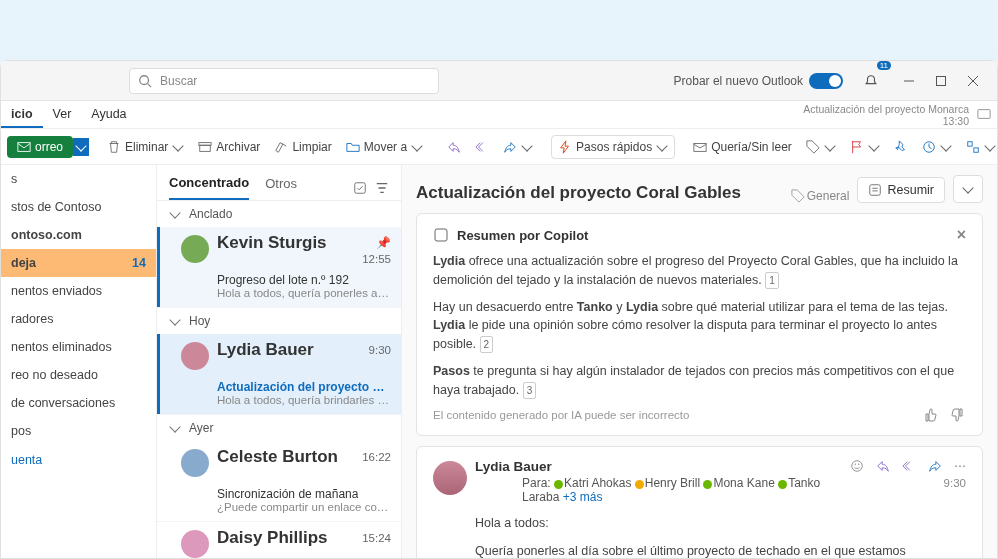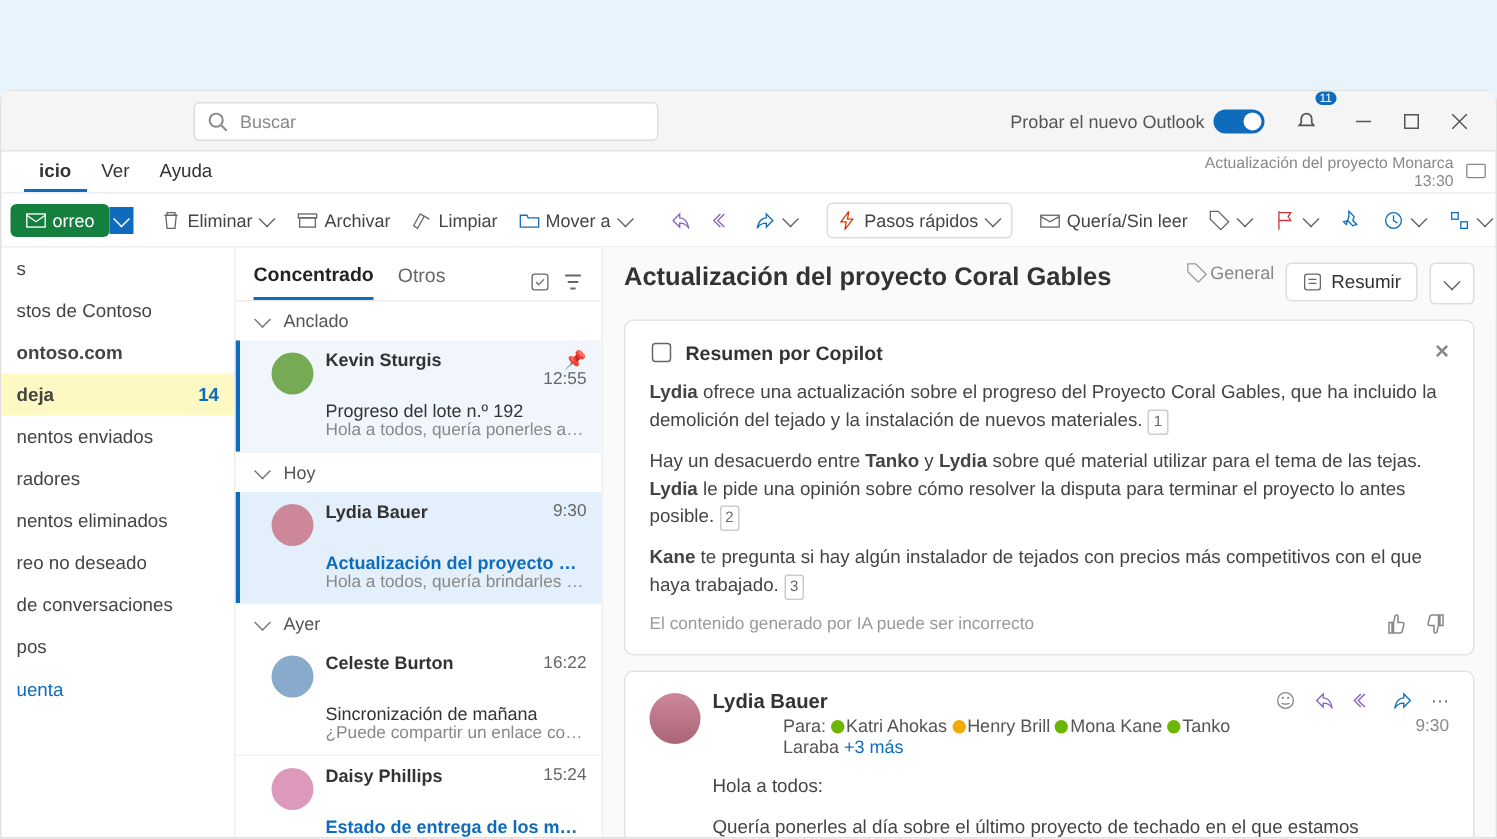--- a/index.html
+++ b/index.html
@@ -8,59 +8,59 @@
 .titlebar { height: 40px; display: flex; align-items: center; background: #f5f5f5; border-bottom: 1px solid #e5e5e5; padding: 0 8px; }
 .search { margin-left: 120px; width: 310px; height: 26px; background: #fff; border: 1px solid #ddd; border-radius: 4px; display: flex; align-items: center; padding: 0 8px; color: #888; }
 .search svg { margin-right: 8px; }
 .titlebar .spacer { flex: 1; }
 .try-new { color: #555; font-size: 12px; margin-right: 6px; }
 .toggle { width: 34px; height: 16px; background: #0f6cbd; border-radius: 10px; position: relative; margin-right: 12px; }
 .toggle::after { content: ""; position: absolute; right: 2px; top: 2px; width: 12px; height: 12px; background: #fff; border-radius: 50%; }
 .win-btn { width: 32px; height: 32px; display: flex; align-items: center; justify-content: center; color: #555; }
 .bell { position: relative; margin-right: 6px; }
 .bell .badge { position: absolute; top: -4px; right: -4px; background: #0f6cbd; color: #fff; font-size: 8px; border-radius: 8px; padding: 0 3px; }
-.menubar { height: 28px; display: flex; align-items: stretch; border-bottom: 1px solid #eee; padding-left: 15px; position: relative; }
+.menubar { height: 28px; display: flex; align-items: stretch; border-bottom: 1px solid #eee; padding-left: 0; position: relative; }
 .menubar .tab { padding: 6px 10px; font-size: 12.5px; }
 .menubar .tab.active { font-weight: 600; border-bottom: 2px solid #0f6cbd; }
 .menubar .meta { position: absolute; right: 28px; top: 2px; text-align: right; font-size: 10.5px; color: #888; }
 .toolbar { height: 36px; display: flex; align-items: center; border-bottom: 1px solid #eee; padding: 0 6px; gap: 2px; }
 .tb-btn { display: flex; align-items: center; gap: 4px; padding: 4px 6px; border-radius: 4px; color: #444; font-size: 12px; white-space: nowrap; }
 .tb-btn.primary { background: #15803d; color: #fff; padding: 4px 10px; }
 .tb-sep { width: 1px; height: 20px; background: #e5e5e5; margin: 0 4px; }
 .caret { width: 8px; height: 8px; border-right: 1.5px solid currentColor; border-bottom: 1.5px solid currentColor; transform: rotate(45deg); margin: 0 2px 2px 2px; }
 .chev-holder { width: 16px; display:flex; align-items:center; justify-content:center; background:#0f6cbd; color:#fff; margin-left:-2px; padding:4px 2px;}
 .body { flex: 1; display: flex; overflow: hidden; }
 .sidebar { width: 156px; border-right: 1px solid #eee; overflow: hidden; }
 .sidebar .item { padding: 7px 10px; font-size: 12.5px; color: #444; display: flex; justify-content: space-between; }
-.sidebar .item.active { background: #fef9c3; font-weight: 600; justify-content: space-between; }
+.sidebar .item.active { background: #fdba74; font-weight: 600; justify-content: space-between; }
 .sidebar .item .count { color: #0f6cbd; font-weight: 600; }
 .sidebar .item.bold { font-weight: 600; }
 .sidebar .link { color: #0f6cbd; padding: 8px 10px; font-size: 12.5px; }
 .list { width: 245px; border-right: 1px solid #eee; display: flex; flex-direction: column; overflow: hidden; }
 .list-tabs { display: flex; align-items: center; padding: 10px 12px 0 12px; gap: 16px; border-bottom: 1px solid #eee; }
 .list-tabs .lt { padding-bottom: 8px; font-size: 13px; color: #666; }
 .list-tabs .lt.active { font-weight: 600; color: #222; border-bottom: 2px solid #0f6cbd; }
 .list-tabs .licons { margin-left: auto; display: flex; gap: 8px; color: #666; }
 .section-hdr { display: flex; align-items: center; gap: 8px; padding: 6px 12px; color: #555; font-size: 12px; }
 .msg { display: flex; padding: 6px 10px 8px 24px; border-bottom: 1px solid #f3f3f3; position: relative; }
 .msg .bar { position: absolute; left: 0; top: 0; bottom: 0; width: 3px; background: transparent; }
 .msg.selected .bar, .msg.pinned .bar { background: #0f6cbd; }
 .msg.selected { background: #e3f0fb; }
 .msg.pinned { background: #f0f6fc; }
 .avatar { width: 28px; height: 28px; border-radius: 50%; background: #bbb; flex-shrink: 0; margin-right: 8px; margin-top: 2px; }
 .msg-body { flex: 1; overflow: hidden; }
 .msg-row1 { display: flex; justify-content: space-between; align-items: center; }
-.msg-sender { font-weight: 600; font-size: 12px; }
+.msg-sender { font-weight: 600; font-size: 17px; }
 .msg-time { font-size: 11.5px; color: #666; }
 .msg-subject { font-size: 12px; color: #333; white-space: nowrap; overflow: hidden; text-overflow: ellipsis; margin-top: 20px; }
 .msg-subject.blue { color: #0f6cbd; font-weight: 600; }
 .msg-preview { font-size: 11.5px; color: #888; white-space: nowrap; overflow: hidden; text-overflow: ellipsis; }
 .pin { color: #0f6cbd; }
 .reading { flex: 1; display: flex; flex-direction: column; overflow: hidden; background: #fafafa; }
-.read-hdr { display: flex; align-items: flex-start; padding: 10px 14px; gap: 8px; background: #fafafa; }
+.read-hdr { display: flex; align-items: flex-end; padding: 10px 14px; gap: 8px; background: #fafafa; }
 .read-title { font-size: 17px; font-weight: 600; flex: 1; }
 .tag-general { display: flex; align-items: center; gap: 2px; color: #888; font-size: 12px; }
 .resumir-btn { display: flex; align-items: center; gap: 5px; border: 1px solid #ddd; background: #fff; padding: 5px 10px; border-radius: 4px; font-size: 12.5px; }
 .expand-btn { width: 30px; height: 28px; border: 1px solid #ddd; background:#fff; border-radius:4px; display:flex; align-items:center; justify-content:center; }
 .copilot-card { margin: 0 14px 10px 14px; border: 1px solid #e3e3e3; border-radius: 6px; background: #fff; padding: 12px 16px; }
 .copilot-hdr { display: flex; align-items: center; font-weight: 600; font-size: 13px; margin-bottom: 8px; }
 .copilot-hdr .x { margin-left: auto; color: #888; font-size: 16px; }
 .copilot-card p { font-size: 12.5px; color: #444; margin-bottom: 8px; line-height: 1.5; }
 .copilot-card b { font-weight: 600; }
 .cite { display: inline-block; border: 1px solid #ccc; padding: 0 3px; font-size: 10px; border-radius: 2px; color: #666; }
@@ -411,21 +411,21 @@
       <div class="copilot-card">
         <div class="copilot-hdr">
           <svg width="16" height="16" viewBox="0 0 16 16" style="margin-right:8px">
               <rect x="2" y="2" width="12" height="12" rx="2" fill="none" stroke="#666"></rect>
             </svg>
           <span>Resumen por Copilot</span>
           <span class="x">×</span>
         </div>
         <p><b>Lydia</b><span> ofrece una actualización sobre el progreso del Proyecto Coral Gables, que ha incluido la demolición del tejado y la instalación de nuevos materiales. </span><span class="cite">1</span></p>
         <p><span>Hay un desacuerdo entre </span><b>Tanko</b><span> y </span><b>Lydia</b><span> sobre qué material utilizar para el tema de las tejas. </span><b>Lydia</b><span> le pide una opinión sobre cómo resolver la disputa para terminar el proyecto lo antes posible. </span><span class="cite">2</span></p>
-        <p><b>Kane</b><span> te pregunta si hay algún instalador de tejados con precios más competitivos con el que haya trabajado. </span><span class="cite">3</span></p>
+        <p><b>Pasos</b><span> te pregunta si hay algún instalador de tejados con precios más competitivos con el que haya trabajado. </span><span class="cite">3</span></p>
         <div class="copilot-foot">
           <span>El contenido generado por IA puede ser incorrecto</span>
           <div class="thumbs">
             <svg width="16" height="16" viewBox="0 0 16 16">
                 <path d="M4 7v7h2V7zm3 7h4a2 2 0 0 0 2-2l1-4a1 1 0 0 0-1-1h-3V3a1 1 0 0 0-2 0L7 7v7z" fill="none" stroke="#888"></path>
               </svg>
             <svg width="16" height="16" viewBox="0 0 16 16">
                 <path d="M12 9V2h-2v7zm-3-7H5a2 2 0 0 0-2 2L2 8a1 1 0 0 0 1 1h3v4a1 1 0 0 0 2 0l1-4V2z" fill="none" stroke="#888"></path>
               </svg>
           </div>

